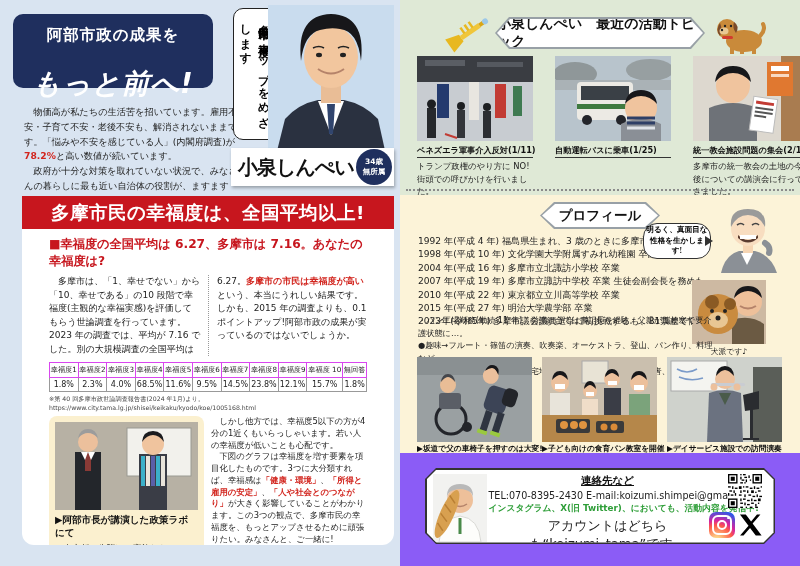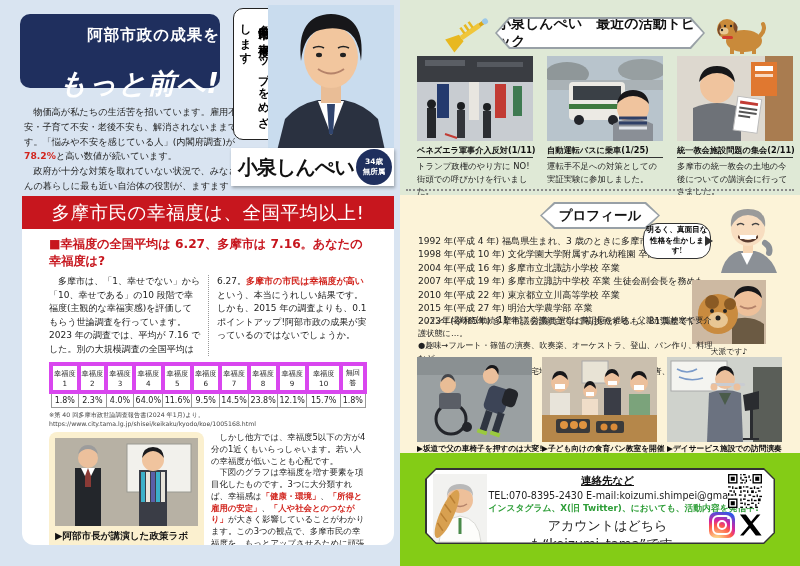--- a/index.html
+++ b/index.html
@@ -4,81 +4,81 @@
 <style>
   html,body{margin:0;padding:0;}
   body{width:800px;height:566px;overflow:hidden;font-family:"DejaVu Sans",sans-serif;}
   .sheet{width:800px;height:566px;display:flex;}
   .page{position:relative;width:400px;height:566px;overflow:hidden;}
   .page-left{background:#d9e4f1;}
   .page-right{background:#dfe9d6;}
   .abs{position:absolute;}
 
   
-  .slogan-box{left:20px;top:14px;width:200px;height:74px;background:#1f2f5e;border-radius:10px;color:#fff;text-align:right;box-sizing:border-box;padding-top:11px;}
+  .slogan-box{left:13px;top:14px;width:200px;height:74px;background:#1f2f5e;border-radius:10px;color:#fff;text-align:center;box-sizing:border-box;padding-top:11px;}
   .slogan-l1{font-size:15.5px;font-weight:bold;letter-spacing:1px;}
   .slogan-l2{font-size:28px;font-weight:bold;font-style:italic;margin-top:19px;letter-spacing:1px;}
   .intro{left:24px;top:96px;width:214px;font-size:9.2px;line-height:1.6;color:#222;white-space:pre-line;}
   .hl-red{color:#d2251e;font-weight:bold;}
   .bubble-v{left:233px;top:8px;width:46px;height:132px;background:#fff;border:1.5px solid #222;border-radius:10px;box-sizing:border-box;padding:7px 5px;writing-mode:vertical-rl;font-size:11.5px;font-weight:bold;line-height:1.6;letter-spacing:1px;}
   .bubble-v::after{content:"";position:absolute;right:-9px;top:38px;border:6px solid transparent;border-left:9px solid #222;}
   .portrait{left:268px;top:5px;width:126px;height:150px;}
   .name-banner{left:231px;top:148px;width:163px;height:38px;background:#fff;box-shadow:1px 2px 3px rgba(0,0,0,.3);display:flex;align-items:center;}
   .name-text{font-size:20px;font-weight:bold;margin-left:7px;letter-spacing:-1px;color:#111;}
   .age-badge{position:absolute;right:2px;top:1px;width:36px;height:36px;border-radius:50%;background:#1f2f5e;color:#fff;display:flex;flex-direction:column;align-items:center;justify-content:center;font-size:7.5px;font-weight:bold;line-height:1.3;}
-  .red-banner{left:22px;top:196px;width:372px;height:33px;background:#c7161e;color:#fff;font-size:18.5px;font-weight:normal;display:flex;align-items:center;justify-content:center;letter-spacing:.5px;}
+  .red-banner{left:22px;top:196px;width:372px;height:33px;background:#c7161e;color:#fff;font-size:18.5px;font-weight:bold;display:flex;align-items:center;justify-content:center;letter-spacing:.5px;}
   .white-sec{left:22px;top:229px;width:372px;height:316px;background:#fff;border-radius:0 0 12px 12px;box-sizing:border-box;padding:7px 27px;overflow:hidden;}
   .headline{color:#c7161e;font-size:12.2px;font-weight:bold;margin:0 0 5px 0;}
   .cols{display:flex;font-size:9px;line-height:1.5;color:#222;}
   .col-a{width:50%;padding-right:7px;box-sizing:border-box;white-space:pre-line;}
   .col-b{width:50%;padding-left:8px;border-left:1px dotted #999;box-sizing:border-box;}
   .htable{width:100%;border-collapse:collapse;margin-top:6px;text-align:center;}
-  .htable th{font-size:7.2px;font-weight:normal;border:4px solid #d946ef;padding:2px 0;color:#222;}
+  .htable th{font-size:7.2px;font-weight:normal;border:1px solid #d946ef;padding:2px 0;color:#222;}
   .htable td{font-size:8px;border:1px solid #999;padding:2px 0;color:#222;}
   .footnote{font-size:6.2px;color:#444;margin-top:3px;}
   .bottom-row{display:flex;margin-top:5px;gap:7px;}
   .lab-box{width:155px;flex:none;background:#fbf0cf;border-radius:8px;padding:6px;box-sizing:border-box;}
   .lab-photo{width:143px;height:88px;display:block;}
   .lab-caption{font-size:9.6px;font-weight:bold;margin:4px 0 2px 0;color:#111;}
   .lab-text{font-size:8.6px;line-height:1.45;color:#222;}
   .analysis-col{flex:1;min-width:0;}
   .analysis-text{font-size:8.4px;line-height:1.4;color:#222;white-space:pre-line;}
   .chart-box{border:1px solid #888;margin-top:3px;padding:3px 4px 2px 2px;}
   .chart-title{font-size:7.6px;text-align:center;color:#222;}
 
   
   .fancy{position:absolute;}
   .fancy-outer{position:absolute;inset:0;background:#98a0a6;clip-path:polygon(14px 0,calc(100% - 14px) 0,100% 50%,calc(100% - 14px) 100%,14px 100%,0 50%);}
   .fancy-inner{position:absolute;inset:2px;background:#fff;clip-path:polygon(13px 0,calc(100% - 13px) 0,100% 50%,calc(100% - 13px) 100%,13px 100%,0 50%);display:flex;align-items:center;justify-content:center;font-weight:bold;color:#111;}
   .topics-box{left:95px;top:17px;width:210px;height:32px;}
   .topics-box .fancy-inner{font-size:14px;}
   .trumpet{left:44px;top:12px;width:46px;height:44px;}
   .dog-illust{left:314px;top:14px;width:52px;height:42px;}
-  .topic-row{left:17px;top:56px;width:366px;display:flex;gap:14px;}
+  .topic-row{left:17px;top:56px;width:366px;display:flex;gap:22px;}
   .topic{width:116px;}
   .topic-photo{width:116px;height:85px;display:block;}
   .topic-title{font-size:8.2px;font-weight:bold;color:#111;border-bottom:1px solid #333;margin-top:4px;padding-bottom:1px;white-space:nowrap;}
   .topic-body{font-size:8.4px;line-height:1.5;color:#222;margin-top:2px;}
   .dotline{left:6px;top:189px;width:388px;border-top:2.5px dotted #8a8a8a;}
   .cream-sec{left:0;top:195px;width:400px;height:324px;background:#fcf3d8;}
   .profile-box{left:140px;top:7px;width:120px;height:27px;}
   .profile-box .fancy-inner{font-size:13.5px;}
   .timeline{left:18px;top:40px;width:300px;font-size:9.1px;line-height:1.42;color:#222;}
   .timeline div{margin-bottom:.5px;white-space:nowrap;}
   .p-bubble{left:243px;top:28px;width:68px;height:36px;background:#fff;border:1.2px solid #333;border-radius:14px;font-size:7.6px;font-weight:bold;display:flex;align-items:center;justify-content:center;text-align:center;line-height:1.4;padding:2px;box-sizing:border-box;font-family:Liberation Serif, serif;}
   .p-bubble::after{content:"";position:absolute;right:-8px;top:12px;border:5px solid transparent;border-left:8px solid #333;}
   .cartoon{left:313px;top:8px;width:68px;height:70px;}
   .dog-photo{left:292px;top:85px;width:74px;height:64px;}
   .dog-caption{left:292px;top:151px;width:74px;text-align:center;font-size:7.8px;color:#222;}
   .bullets{left:18px;top:119px;width:300px;font-size:8.2px;line-height:1.55;color:#222;}
   .photo-row2{left:17px;top:162px;width:366px;display:flex;gap:10px;}
   .photo2{width:115px;height:85px;display:block;}
   .caption-row2{left:17px;top:249px;width:372px;display:flex;gap:10px;}
   .cap2{width:115px;font-size:7.7px;font-weight:bold;color:#111;white-space:nowrap;}
-  .green-bottom{left:0;top:453px;width:400px;height:113px;background:#84cc16;}
+  .green-bottom{left:0;top:453px;width:400px;height:113px;background:#8b5cf6;}
   .contact-box{left:25px;top:15px;width:350px;height:76px;}
   .contact-outer{position:absolute;inset:0;background:#333;clip-path:polygon(11px 0,calc(100% - 11px) 0,100% 11px,100% calc(100% - 11px),calc(100% - 11px) 100%,11px 100%,0 calc(100% - 11px),0 11px);}
   .contact-inner{position:absolute;inset:1.5px;background:#fff;clip-path:polygon(10px 0,calc(100% - 10px) 0,100% 10px,100% calc(100% - 10px),calc(100% - 10px) 100%,10px 100%,0 calc(100% - 10px),0 10px);}
   .baker{position:absolute;left:6px;top:4px;width:54px;height:68px;}
   .contact-center{position:absolute;left:62px;top:4px;width:238px;text-align:center;}
   .contact-title{font-size:10.5px;font-weight:bold;text-decoration:underline;color:#111;}
   .contact-tel{font-size:9.6px;color:#222;margin-top:2px;white-space:nowrap;}
   .contact-sns{font-size:8.8px;font-weight:bold;color:#2e9e38;margin-top:2px;white-space:nowrap;}
   .contact-account{font-size:13px;color:#222;margin-top:2px;}
   .contact-pub{font-size:6px;color:#333;margin-top:3px;white-space:nowrap;}
@@ -152,21 +152,21 @@
               <th>幸福度7</th>
               <th>幸福度8</th>
               <th>幸福度9</th>
               <th>幸福度 10</th>
               <th>無回答</th>
         </tr>
         <tr>
           <td>1.8%</td>
               <td>2.3%</td>
               <td>4.0%</td>
-              <td>64.0%</td>
+              <td>68.5%</td>
               <td>11.6%</td>
               <td>9.5%</td>
               <td>14.5%</td>
               <td>23.8%</td>
               <td>12.1%</td>
               <td>15.7%</td>
               <td>1.8%</td>
         </tr>
       </tbody>
         </table>
@@ -278,21 +278,20 @@
           <rect x="22" y="48" width="56" height="5" fill="#3f7a3f"></rect>
           <circle cx="32" cy="64" r="5" fill="#23252a"></circle>
             <circle cx="66" cy="64" r="5" fill="#23252a"></circle>
           <circle cx="86" cy="52" r="16" fill="#f0c49e"></circle>
           <path d="M70,48 Q72,34 86,34 Q100,34 102,48 Q95,40 86,40 Q77,40 70,48Z" fill="#17171a"></path>
           <path d="M66,68 Q86,58 106,68 L106,85 L66,85Z" fill="#8a8f96"></path>
           <path d="M72,62 h28 M72,67 h28" stroke="#2e3f66" stroke-width="3"></path>
           <path d="M72,72 h28" stroke="#dfe3e8" stroke-width="3"></path>
         </svg>
         <div class="topic-title">自動運転バスに乗車(1/25)</div>
-        <div class="topic-body">運転手不足への対策としての実証実験に参加しました。</div>
       </div>
       <div class="topic">
         <svg class="topic-photo" viewBox="0 0 116 85">
           <rect width="116" height="85" fill="#ddd8cf"></rect>
           <rect x="88" y="0" width="28" height="85" fill="#a97c50"></rect>
           <rect x="74" y="6" width="26" height="34" fill="#e07830"></rect>
           <rect x="78" y="10" width="18" height="5" fill="#fff"></rect>
             <rect x="78" y="18" width="18" height="3" fill="#f8d9c2"></rect>
           <circle cx="40" cy="30" r="17" fill="#f0c49e"></circle>
           <path d="M22,26 Q24,10 40,10 Q56,10 58,26 Q50,17 40,17 Q30,17 22,26Z" fill="#17171a"></path>

